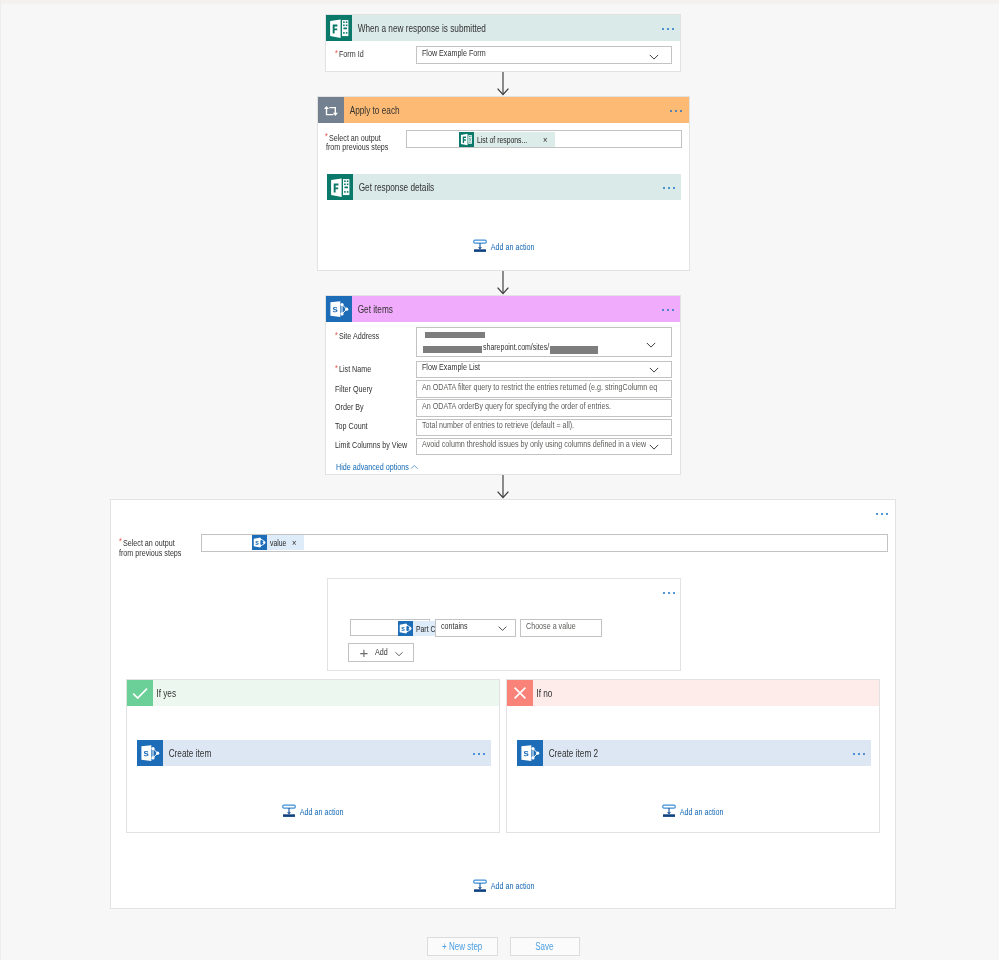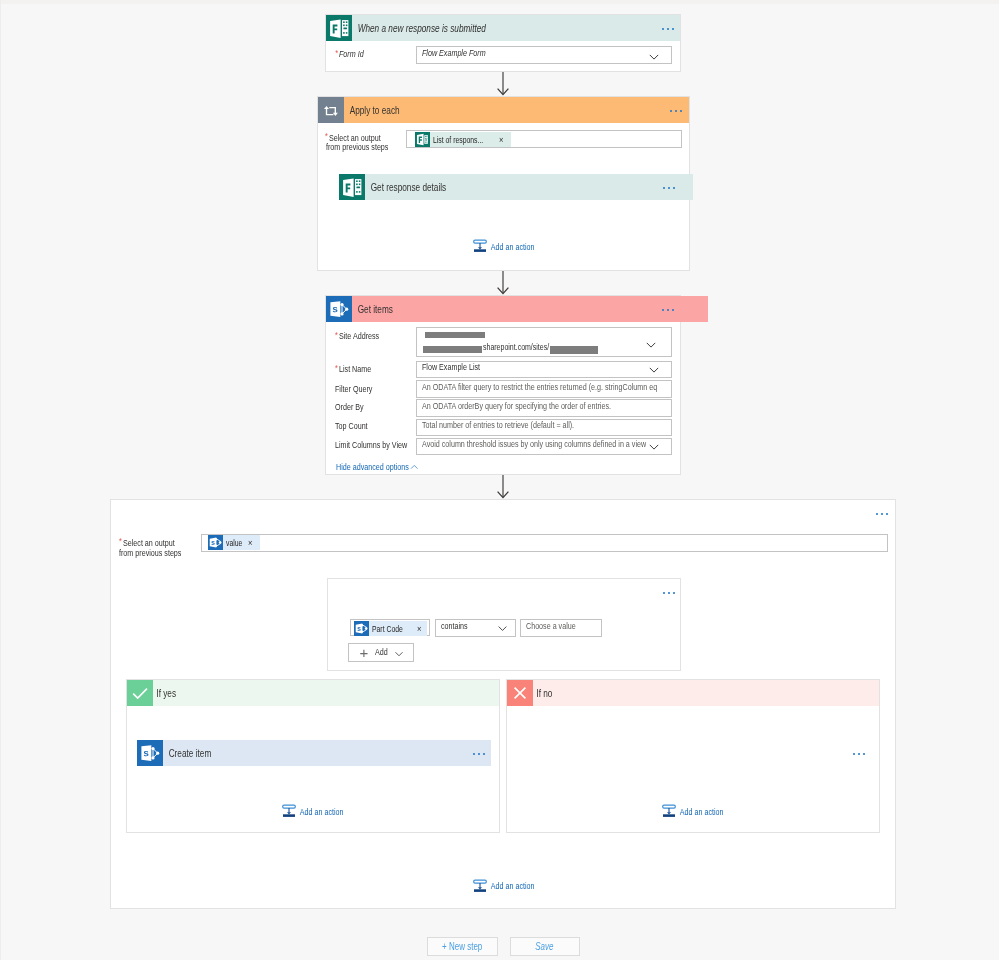--- a/index.html
+++ b/index.html
@@ -29,21 +29,21 @@
   .ibox{position:absolute;box-sizing:border-box;border:1px solid #c3c3c3;background:#fff;}
   .itext{position:absolute;font-size:9.5px;color:#323130;white-space:nowrap;
          transform:scaleX(.753);transform-origin:left center;}
   .iph{position:absolute;font-size:9.5px;color:#5d5c5a;white-space:nowrap;
        transform:scaleX(.753);transform-origin:left center;}
   .lnk{position:absolute;color:#1267b4;font-size:9.5px;white-space:nowrap;
        transform:scaleX(.753);transform-origin:left center;}
   .ellipsed{overflow:hidden;text-overflow:clip;}
 
   
-  .token{position:absolute;height:15px;background:#deecf9;box-sizing:border-box;}
+  .token{position:absolute;height:15px;background:#deecf9;box-sizing:border-box;margin-left:44px;}
   .token .tico{position:absolute;left:0;top:0;width:15px;height:15px;display:block;}
   .token .tlabel{position:absolute;font-size:9.5px;color:#201f1e;white-space:nowrap;line-height:15px;
                  transform:scaleX(.72);transform-origin:left center;left:18px;top:0;}
   .token .tx{position:absolute;font-size:9.5px;color:#201f1e;line-height:15px;
              transform:scaleX(.80);transform-origin:left center;top:0;}
   .token.teal{background:#dcece9;}
 
   .redact{position:absolute;background:#7d7d7d;}
   .addaction{position:absolute;display:flex;align-items:center;}
   .addaction .lbl{font-size:9.5px;color:#1267b4;padding-left:5px;white-space:nowrap;}
@@ -155,21 +155,21 @@
   <symbol id="ic-downarrow" viewBox="0 0 14 24">
     <path d="M7 0 L7 22" stroke="#3b3a39" stroke-width="1.15" fill="none"></path>
     <path d="M1.6 16.6 L7 22.6 L12.4 16.6" stroke="#3b3a39" stroke-width="1.3" fill="none"></path>
   </symbol>
  </defs>
 </svg>
 
 <div class="topstrip"></div>
 <div class="leftrule"></div>
 
-<div class="card" style="left:325px;top:14px;width:356px;height:58px;font-style:italic;">
+<div class="card" style="left:325px;top:14px;width:356px;height:58px;">
   <div class="chead" style="width:354px;background:#d9eae8;">
     <svg class="ico">
         <use href="#ic-forms"></use>
       </svg>
     <span class="ctitle">When a new response is submitted</span>
   </div>
   <div class="ellip" style="left:335.5px;top:13px;">
     <i></i>
       <i></i>
       <i></i>
@@ -206,21 +206,21 @@
   <div class="flabel" style="left:7.5px;top:44px;">from previous steps</div>
   <div class="ibox" style="left:88px;top:33px;width:276px;height:18px;"></div>
   <div class="token teal" style="left:97px;top:35px;width:96px;">
     <svg class="tico">
         <use href="#ic-forms-t"></use>
       </svg>
     <span class="tlabel">List of respons...</span>
     <span class="tx" style="left:84px;">×</span>
   </div>
 
-  <div class="chead" style="left:9px;top:77px;width:354px;background:#d9eae8;margin-left:12px;">
+  <div class="chead" style="left:9px;top:77px;width:354px;background:#d9eae8;">
     <svg class="ico">
         <use href="#ic-forms"></use>
       </svg>
     <span class="ctitle">Get response details</span>
   </div>
   <div class="ellip" style="left:344.5px;top:90px;">
     <i></i>
       <i></i>
       <i></i>
   </div>
@@ -231,21 +231,21 @@
       </svg>
     <span class="lbl nw">Add an action</span>
   </div>
 </div>
 
 <svg class="abs" style="left:496px;top:271px;width:14px;height:24px;">
     <use href="#ic-downarrow"></use>
   </svg>
 
 <div class="card" style="left:325px;top:295px;width:356px;height:180px;">
-  <div class="chead" style="width:382px;background:#fca5a5;">
+  <div class="chead" style="width:354px;background:#f0abfc;">
     <svg class="ico">
         <use href="#ic-sp"></use>
       </svg>
     <span class="ctitle">Get items</span>
   </div>
   <div class="ellip" style="left:335.5px;top:13px;">
     <i></i>
       <i></i>
       <i></i>
   </div>
@@ -374,20 +374,26 @@
     </div>
   </div>
 
   <div class="card" style="left:395px;top:179px;width:374px;height:154px;padding-left:44px;">
     <div class="chead" style="width:372px;background:#fdece9;">
       <svg class="ico" style="background:#f98279;">
           <use href="#ic-close"></use>
         </svg>
       <span class="ctitle" style="padding-left:4.3px;">If no</span>
     </div>
+    <div class="chead" style="left:10px;top:60px;width:354px;background:#dce7f3;">
+      <svg class="ico">
+          <use href="#ic-sp"></use>
+        </svg>
+      <span class="ctitle">Create item 2</span>
+    </div>
     <div class="ellip" style="left:345.5px;top:73px;">
       <i></i>
         <i></i>
         <i></i>
     </div>
     <div class="addaction" style="left:155px;top:124px;">
       <svg style="width:14px;height:14px;display:block;">
           <use href="#ic-addaction"></use>
         </svg>
       <span class="lbl nw">Add an action</span>
@@ -398,15 +404,15 @@
     <svg style="width:14px;height:14px;display:block;">
         <use href="#ic-addaction"></use>
       </svg>
     <span class="lbl nw">Add an action</span>
   </div>
 </div>
 
 <div class="btn" style="left:427px;top:936.5px;width:70.5px;height:19.5px;">
   <span class="nw">+ New step</span>
 </div>
-<div class="btn" style="left:509.5px;top:936.5px;width:70px;height:19.5px;font-style:italic;">
+<div class="btn" style="left:509.5px;top:936.5px;width:70px;height:19.5px;">
   <span class="nw">Save</span>
 </div>
 
 </body></html>

